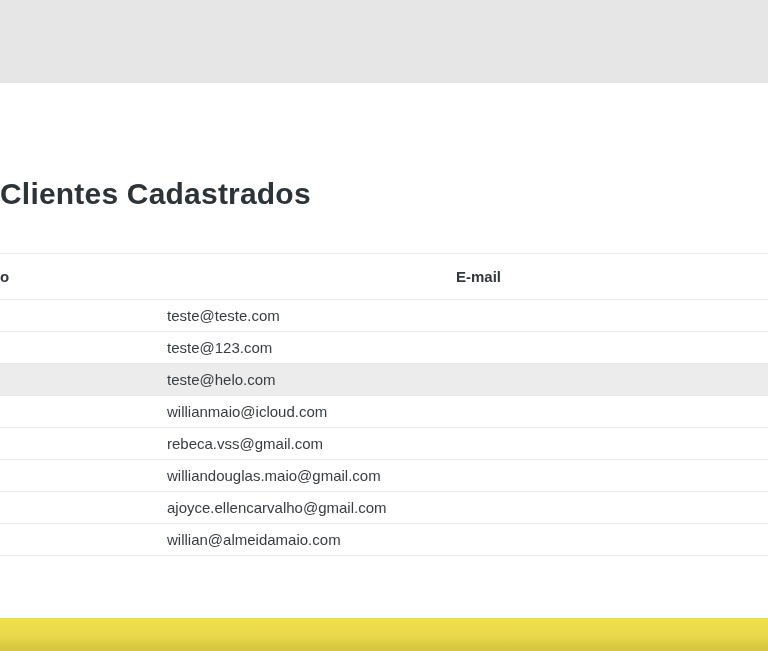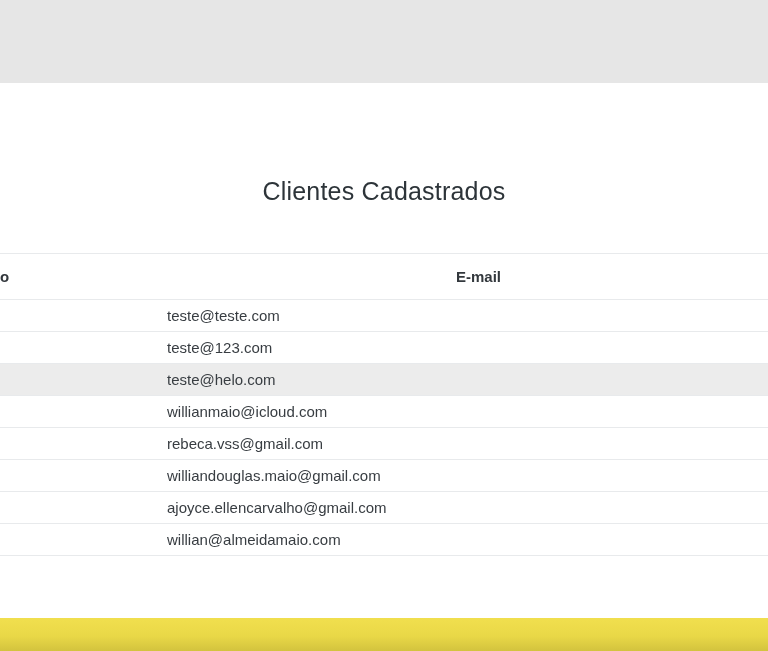--- a/index.html
+++ b/index.html
@@ -11,22 +11,22 @@
     font-family: "Liberation Sans", sans-serif;
   }
   .top-band {
     position: absolute; top: 0; left: 0;
     width: 768px; height: 83px;
     background: #e6e6e6;
   }
   .page-title {
     position: absolute; top: 177px; left: 0;
     width: 768px; margin: 0;
-    text-align: center;
-    font-size: 25px; font-weight: 400;
+    text-align: left;
+    font-size: 30px; font-weight: 700;
     color: #2d3439;
     letter-spacing: 0.2px;
   }
   .table-viewport {
     position: absolute; top: 253px; left: -238px;
     width: 1040px;
   }
   table.clients-table {
     border-collapse: collapse;
     table-layout: fixed;

